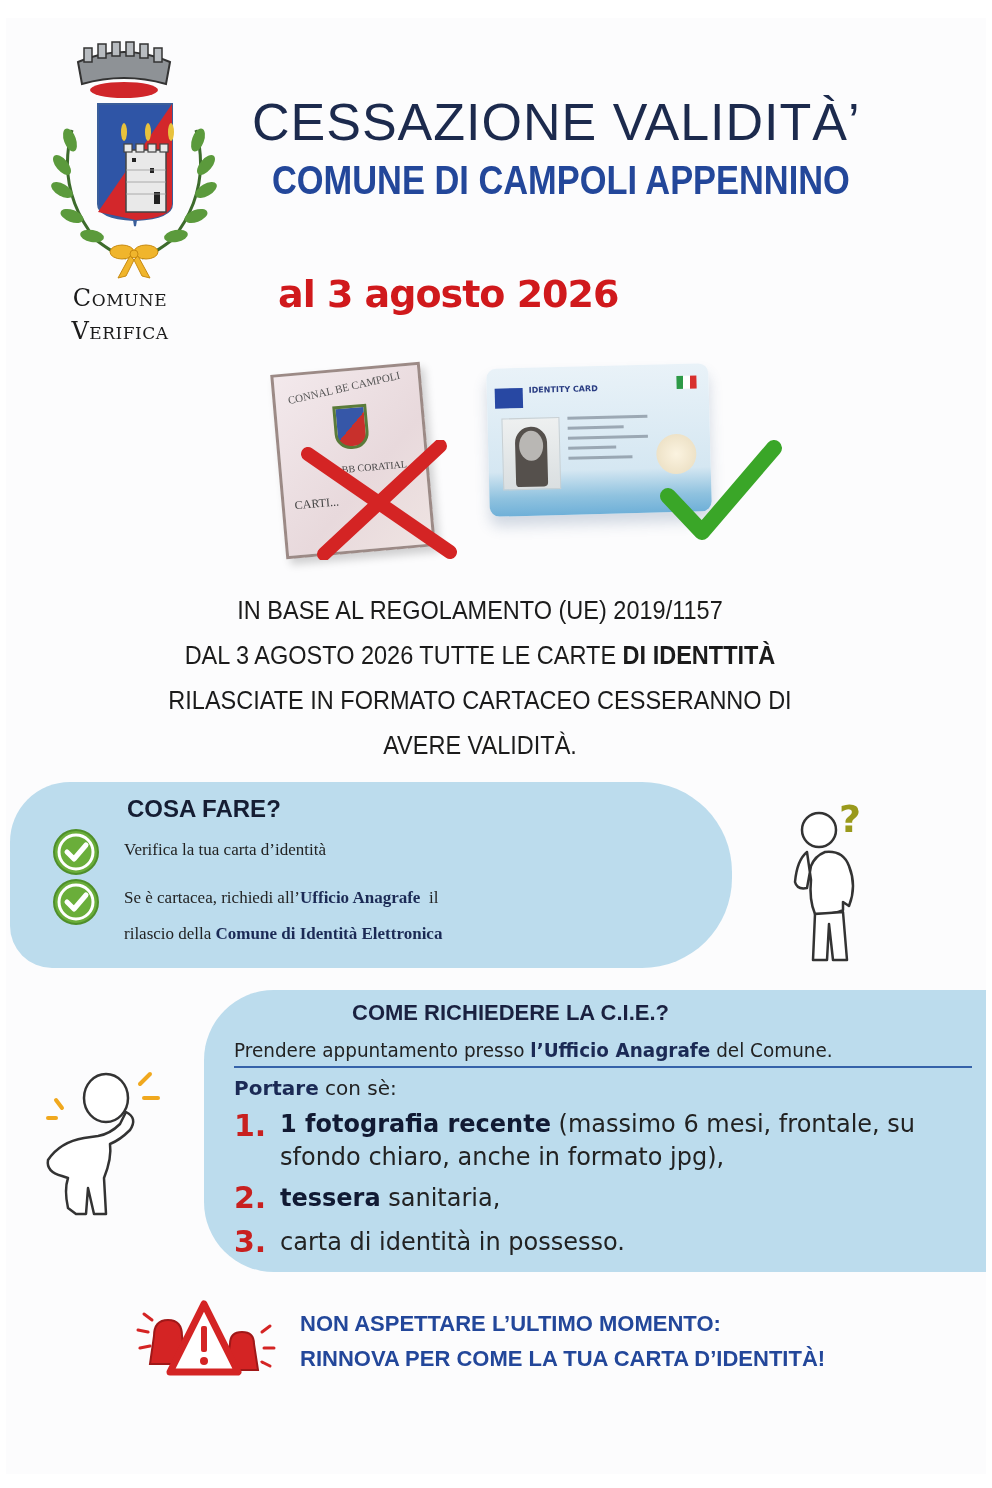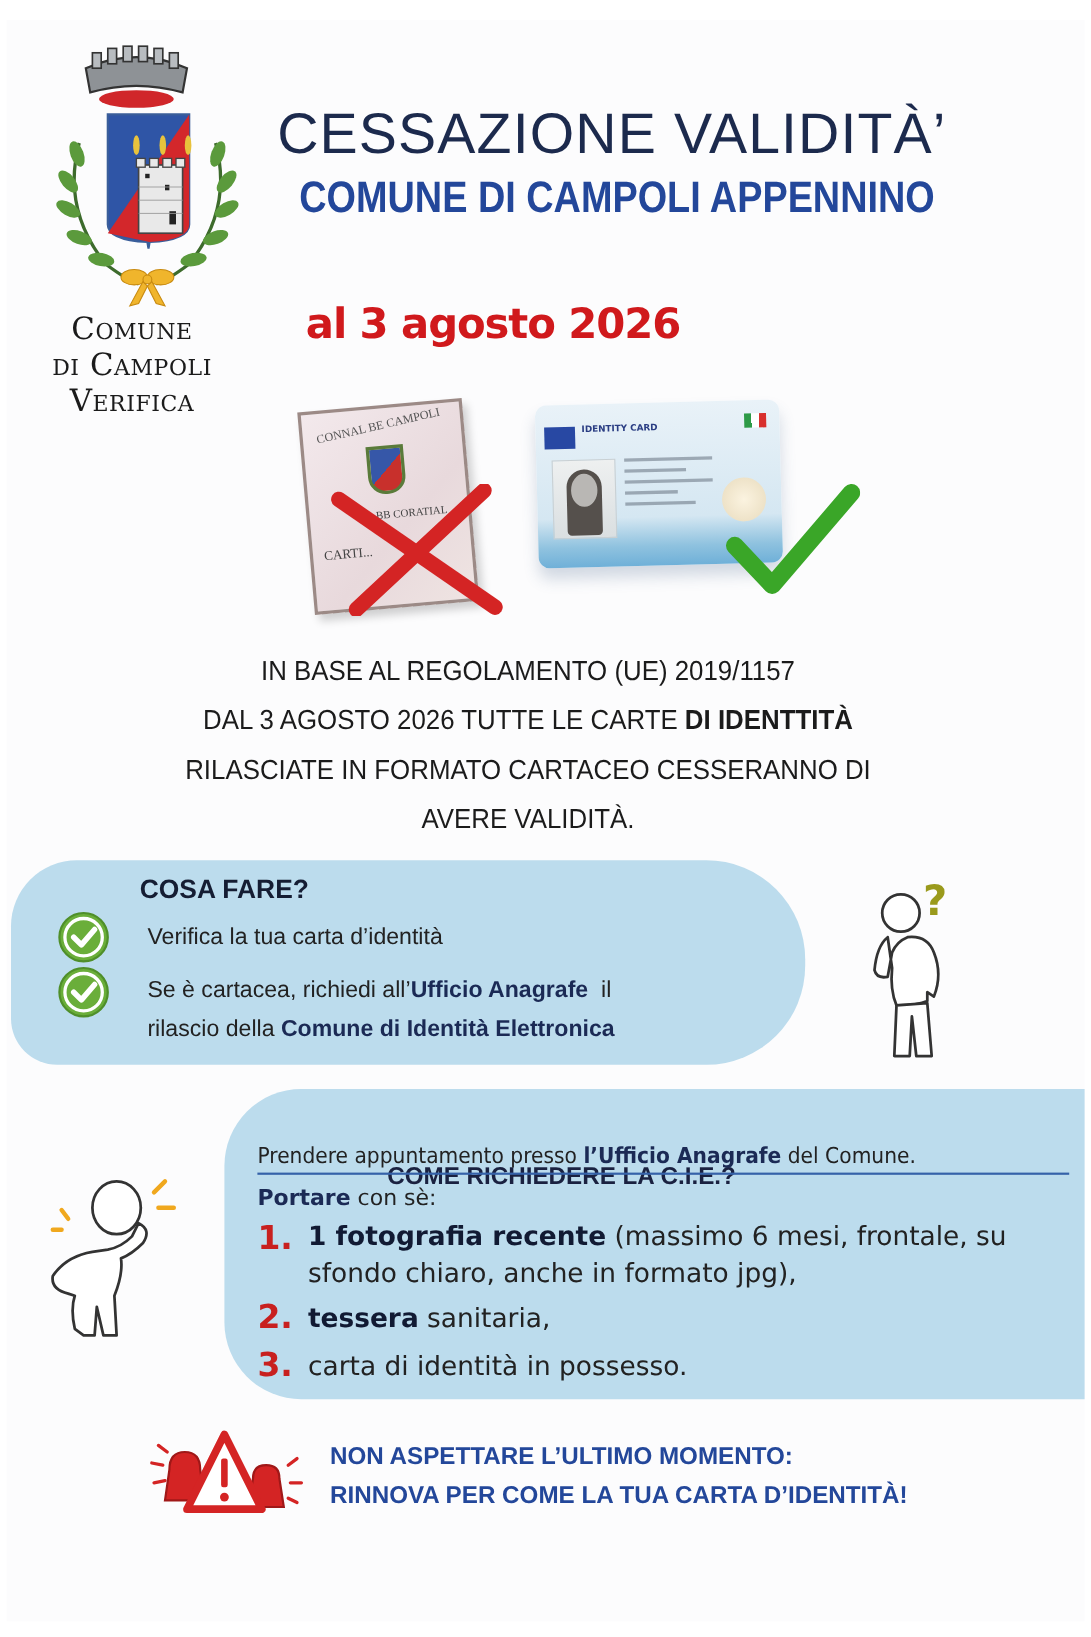--- a/index.html
+++ b/index.html
@@ -2,21 +2,21 @@
 <html><head>
 <meta charset="utf-8">
 <style>
   * { box-sizing: border-box; margin: 0; padding: 0; }
   html, body { width: 992px; height: 1488px; background: #ffffff; overflow: hidden; }
   body { font-family: "DejaVu Sans", "Liberation Sans", sans-serif; color: #1a1a1a; position: relative; }
   .page { position: absolute; left: 6px; top: 18px; width: 980px; height: 1456px; background: #fcfcfd; }
 
   
   .crest { position: absolute; left: 26px; top: 40px; width: 196px; height: 240px; }
-  .crest-label { position: absolute; left: 10px; top: 282px; width: 220px; text-align: center; font-family: "DejaVu Serif", "Liberation Serif", serif; font-size: 28px; line-height: 33px; color: #1b1b1b; letter-spacing: 0.5px; font-variant: small-caps; }
+  .crest-label { position: absolute; left: 10px; top: 282px; width: 220px; text-align: center; font-family: "DejaVu Serif", "Liberation Serif", serif; font-size: 24px; line-height: 33px; color: #1b1b1b; letter-spacing: 0.5px; font-variant: small-caps; }
 
   .title1 { position: absolute; left: 252px; top: 92px; font-family: "Liberation Sans", sans-serif; font-size: 52px; color: #1c2a4d; letter-spacing: 1px; white-space: nowrap; }
   .title2 { position: absolute; left: 272px; top: 158px; font-family: "Liberation Sans", sans-serif; font-size: 40px; font-weight: bold; color: #23479a; transform: scaleX(0.86); transform-origin: left; white-space: nowrap; }
   .date { position: absolute; left: 278px; top: 272px; font-family: "DejaVu Sans", sans-serif; font-size: 38px; font-weight: bold; color: #d0191c; white-space: nowrap; letter-spacing: -1px; }
 
   
   .old-card { position: absolute; left: 278px; top: 368px; width: 150px; height: 185px; background: linear-gradient(135deg,#f3e9ec,#e8d9dc 60%,#efe4e2); border: 3px solid #9c8a86; transform: rotate(-5deg); box-shadow: 4px 6px 8px rgba(0,0,0,0.18); }
   .old-card .ot { position: absolute; left: 12px; top: 10px; font-family: "Liberation Serif", serif; font-size: 11px; color: #555; transform: rotate(-8deg); }
   .old-card .ot2 { position: absolute; left: 60px; top: 92px; font-family: "Liberation Serif", serif; font-size: 10px; color: #444; }
   .old-card .ot3 { position: absolute; left: 10px; top: 122px; font-family: "Liberation Serif", serif; font-size: 12px; color: #444; }
@@ -34,28 +34,28 @@
   .new-card .holo { position: absolute; left: 168px; top: 70px; width: 40px; height: 40px; border-radius: 50%; background: radial-gradient(#fbf3e0,#e8dbbd); }
   .check-mark { position: absolute; left: 660px; top: 440px; width: 122px; height: 105px; }
 
   .para { position: absolute; left: 40px; top: 588px; width: 880px; text-align: center; font-family: "Liberation Sans", sans-serif; font-size: 25px; line-height: 45px; color: #1b1b1b; transform: scaleX(0.94); transform-origin: center; }
   .para b { font-weight: bold; }
 
   
   .box1 { position: absolute; left: 10px; top: 782px; width: 722px; height: 186px; background: #bcdced; border-radius: 42px 90px 90px 42px; border-top-left-radius: 60px; }
   .box1-title { position: absolute; left: 127px; top: 795px; font-family: "Liberation Sans", sans-serif; font-size: 24px; font-weight: bold; color: #151d33; }
   .chk { position: absolute; width: 48px; height: 48px; }
-  .b1-line { position: absolute; left: 134px; font-family: Liberation Sans, sans-serif; font-size: 21px; color: #222; white-space: nowrap; }
+  .b1-line { position: absolute; left: 124px; font-family: Liberation Serif, serif; font-size: 17px; color: #222; white-space: nowrap; }
   .b1-line b { color: #1b2a55; }
 
   .thinker { position: absolute; left: 785px; top: 790px; width: 80px; height: 180px; }
 
   
   .box2 { position: absolute; left: 204px; top: 990px; width: 782px; height: 282px; background: #bcdced; border-radius: 70px 0 0 70px; }
-  .box2-title { position: absolute; left: 352px; top: 1056px; font-family: "Liberation Sans", sans-serif; font-size: 22px; font-weight: bold; color: #1a2140; text-align: right; }
+  .box2-title { position: absolute; left: 352px; top: 1000px; font-family: "Liberation Sans", sans-serif; font-size: 22px; font-weight: bold; color: #1a2140; text-align: right; }
   .b2-intro { position: absolute; left: 234px; top: 1038px; font-family: "DejaVu Sans", sans-serif; font-size: 20px; color: #222; white-space: nowrap; transform: scaleX(0.92); transform-origin: left; }
   .b2-intro b { color: #1b2a55; }
   .b2-rule { position: absolute; left: 234px; top: 1066px; width: 738px; height: 2px; background: #3562a9; }
   .b2-bring { position: absolute; left: 234px; top: 1076px; font-family: "DejaVu Sans", sans-serif; font-size: 20px; color: #222; }
   .b2-bring b { color: #1b2a55; }
   .num { position: absolute; left: 234px; font-family: "DejaVu Sans", sans-serif; font-size: 30px; font-weight: bold; color: #c8201f; }
   .item { position: absolute; left: 280px; font-family: "DejaVu Sans", sans-serif; font-size: 24px; line-height: 33px; color: #222; width: 660px; }
   .item b { color: #111a33; }
 
   .scratcher { position: absolute; left: 40px; top: 1068px; width: 124px; height: 154px; }
@@ -126,21 +126,20 @@
   <g fill="#f0b52c" stroke="#c88a10" stroke-width="1">
       <ellipse cx="96" cy="212" rx="12" ry="7"></ellipse>
       <ellipse cx="120" cy="212" rx="12" ry="7"></ellipse>
       <path d="M104 216 L92 238 L100 236 L108 220 Z"></path>
       <path d="M112 216 L124 238 L116 236 L108 220 Z"></path>
       <circle cx="108" cy="214" r="4"></circle>
     </g>
 </svg>
 <div class="crest-label">
   <div>Comune</div>
-  <div>di Campoli</div>
   <div>Verifica</div>
 </div>
 
 <div class="title1">CESSAZIONE VALIDITÀ’</div>
 <div class="title2">COMUNE DI CAMPOLI APPENNINO</div>
 <div class="date">al 3 agosto 2026</div>
 
 <div class="old-card">
   <div class="ot">CONNAL BE CAMPOLI</div>
   <div class="mini-crest"></div>

